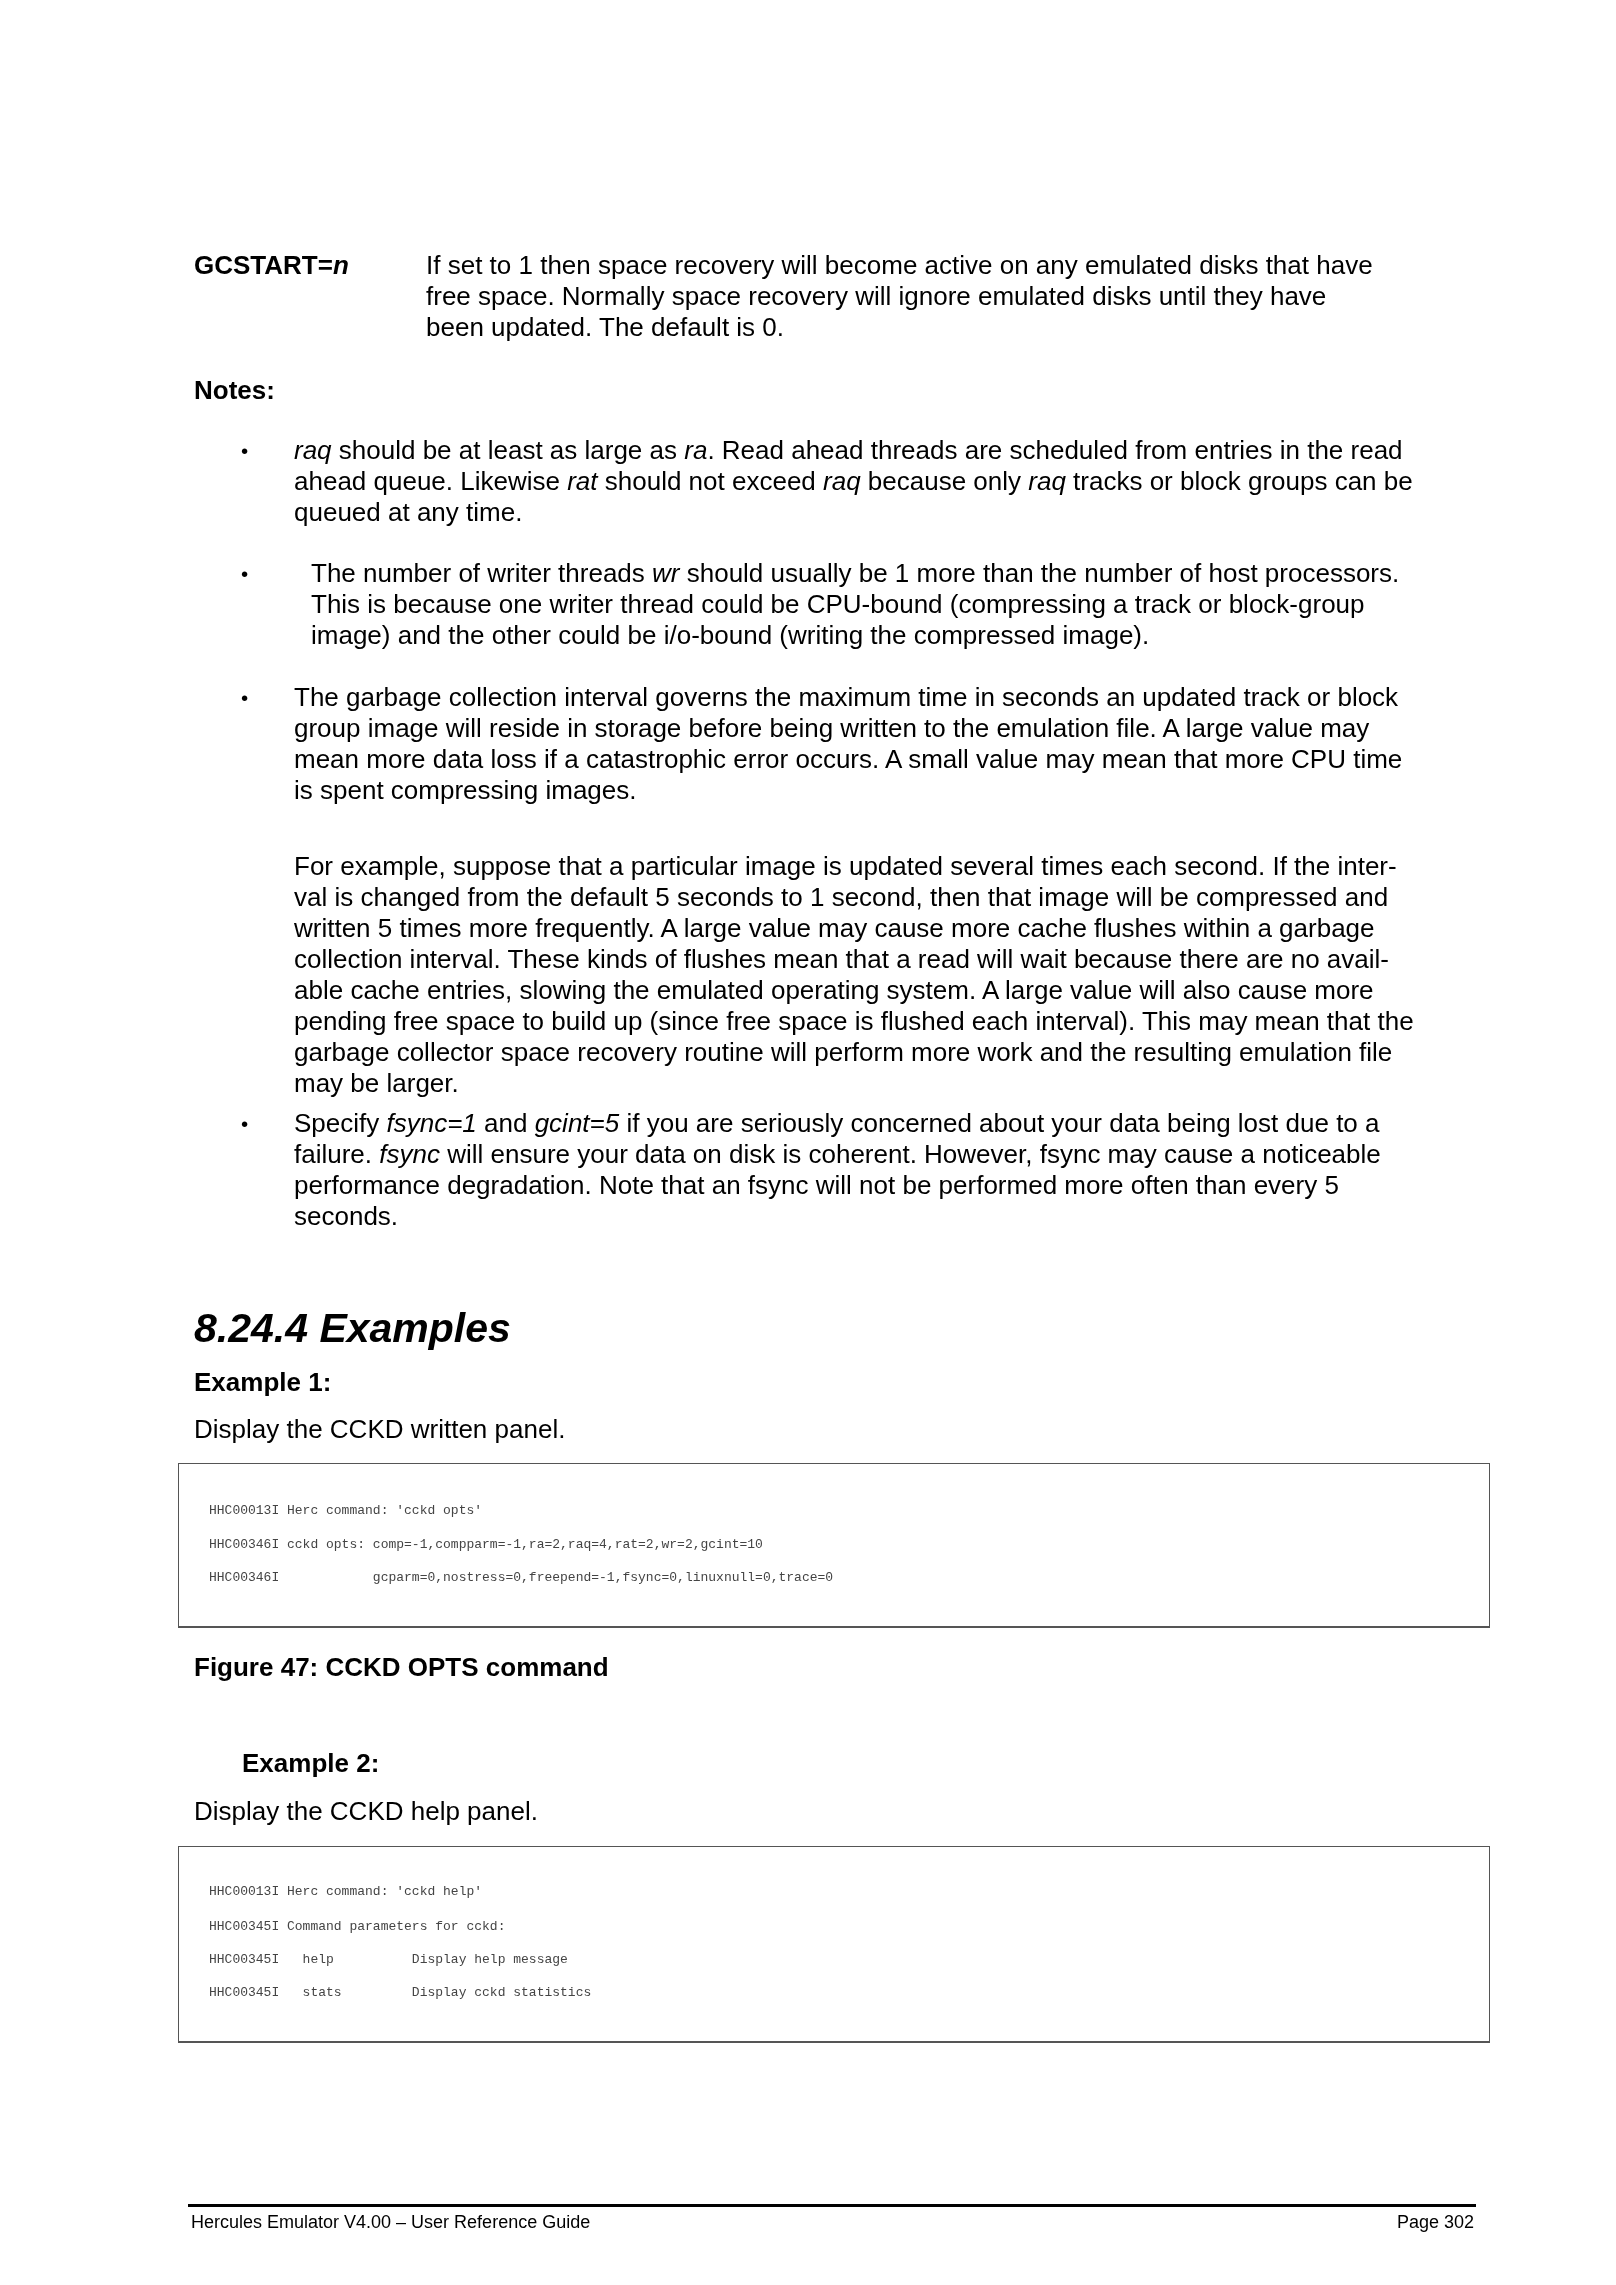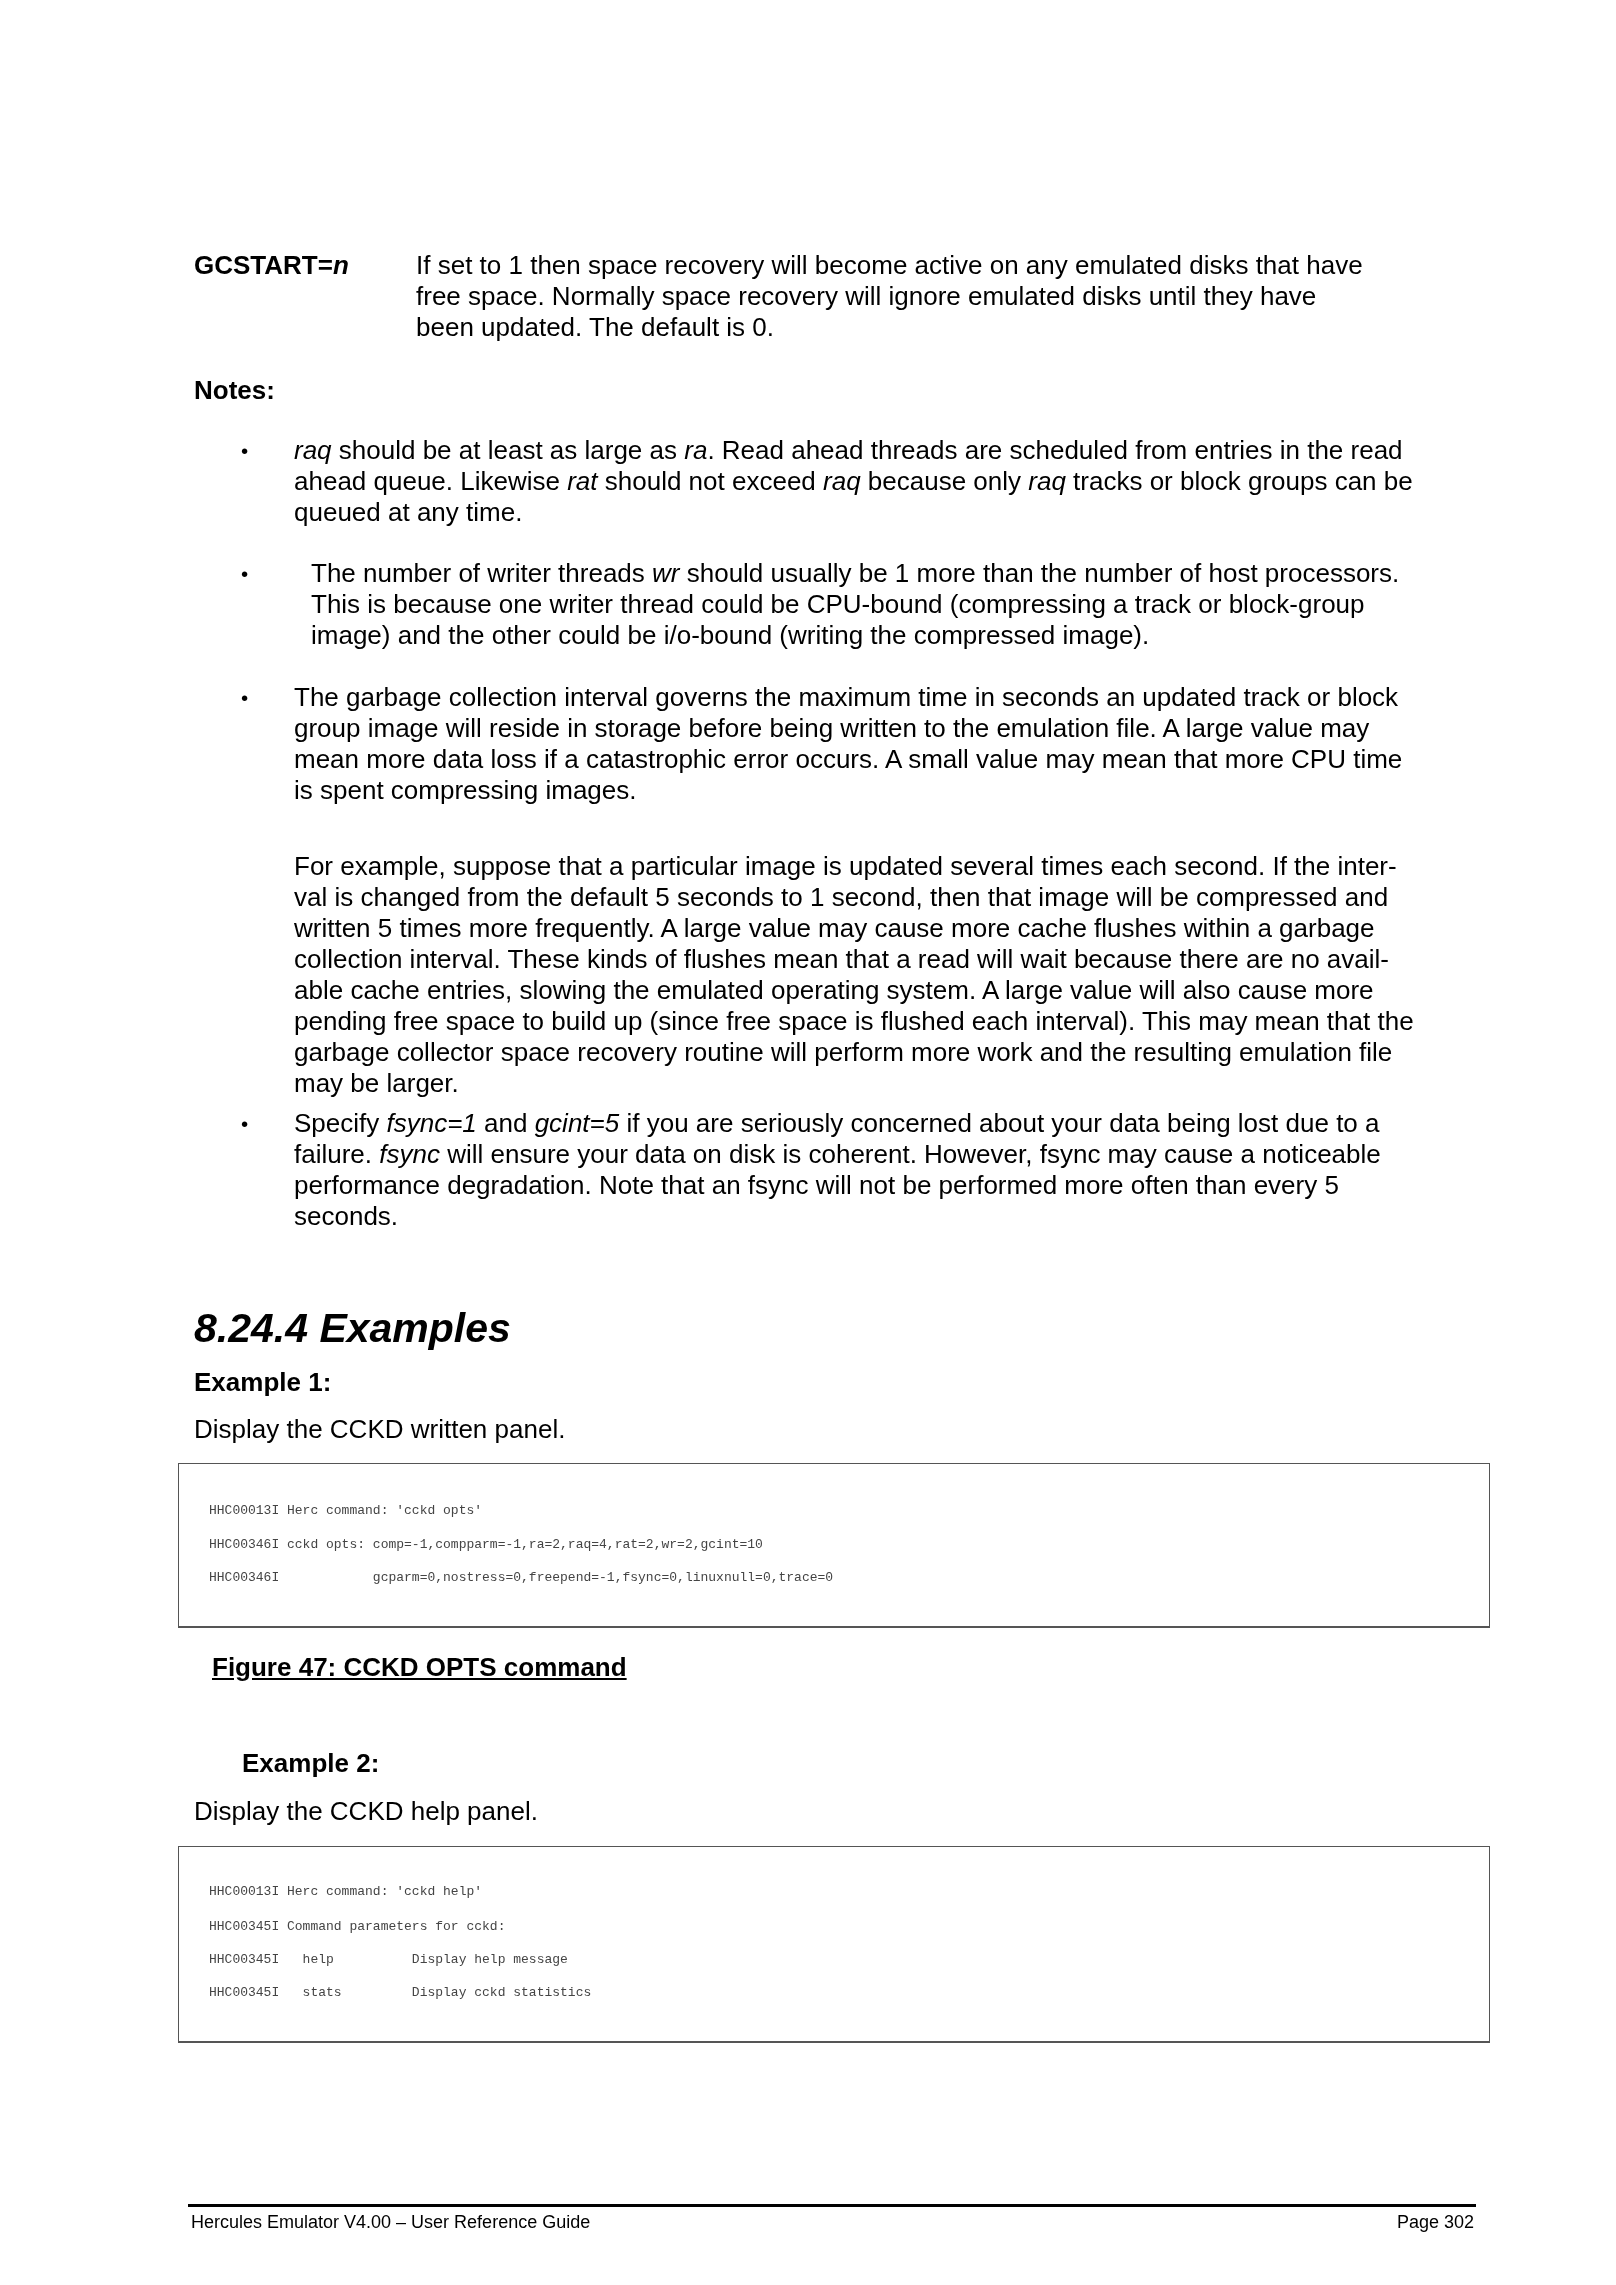--- a/index.html
+++ b/index.html
@@ -16,21 +16,21 @@
   .code { position: absolute; font-family: "Liberation Mono", monospace; font-size: 13px; color: #444; white-space: pre; line-height: 24px; }
   .rule { position: absolute; left: 188px; width: 1288px; height: 2.8px; background: #000; }
   .footer { font-size: 18px; line-height: 24px; }
 </style>
 </head>
 <body>
 
 <div class="abs txt bold" style="left:194px; top:250px;">
   <span>GCSTART=</span><i>n</i>
 </div>
-<div class="para" style="left:416px; top:250px;">
+<div class="para" style="left:426px; top:250px;">
   <span class="line">If set to 1 then space recovery will become active on any emulated disks that have</span>
   <span class="line">free space. Normally space recovery will ignore emulated disks until they have</span>
   <span class="line">been updated. The default is 0.</span>
 </div>
 
 <div class="abs txt bold" style="left:194px; top:375px;">Notes:</div>
 
 <div id="bullets">
     <div class="bullet" style="left: 241px; top: 435px;">•</div>
     <div class="para" style="left: 294px; top: 435px;">
@@ -71,21 +71,21 @@
   </div>
 
 <div class="abs heading" style="left:194px; top:1305px;">8.24.4  Examples</div>
 
 <div class="abs txt bold" style="left:194px; top:1367px;">Example 1:</div>
 <div class="abs txt" style="left:194px; top:1414px;">Display the CCKD written panel.</div>
 <div class="codebox" style="top:1463px; height:165px;"></div>
 <div class="code" style="left:209px; top:1499px;">HHC00013I Herc command: 'cckd opts'</div>
 <div class="code" style="left:209px; top:1533px;">HHC00346I cckd opts: comp=-1,compparm=-1,ra=2,raq=4,rat=2,wr=2,gcint=10</div>
 <div class="code" style="left:209px; top:1566px;">HHC00346I            gcparm=0,nostress=0,freepend=-1,fsync=0,linuxnull=0,trace=0</div>
-<div class="abs txt bold" style="left:212px; top:1652px;text-decoration:underline;">Figure 47: CCKD OPTS command</div>
+<div class="abs txt bold" style="left:194px; top:1652px;">Figure 47: CCKD OPTS command</div>
 
 <div class="abs txt bold" style="left:194px; top:1748px;margin-left:48px;">Example 2:</div>
 <div class="abs txt" style="left:194px; top:1796px;">Display the CCKD help panel.</div>
 <div class="codebox" style="top:1846px; height:197px;"></div>
 <div class="code" style="left:209px; top:1880px;">HHC00013I Herc command: 'cckd help'</div>
 <div class="code" style="left:209px; top:1915px;">HHC00345I Command parameters for cckd:</div>
 <div class="code" style="left:209px; top:1948px;">HHC00345I   help          Display help message</div>
 <div class="code" style="left:209px; top:1981px;">HHC00345I   stats         Display cckd statistics</div>
 
 <div class="rule" style="top:2204px;"></div>

